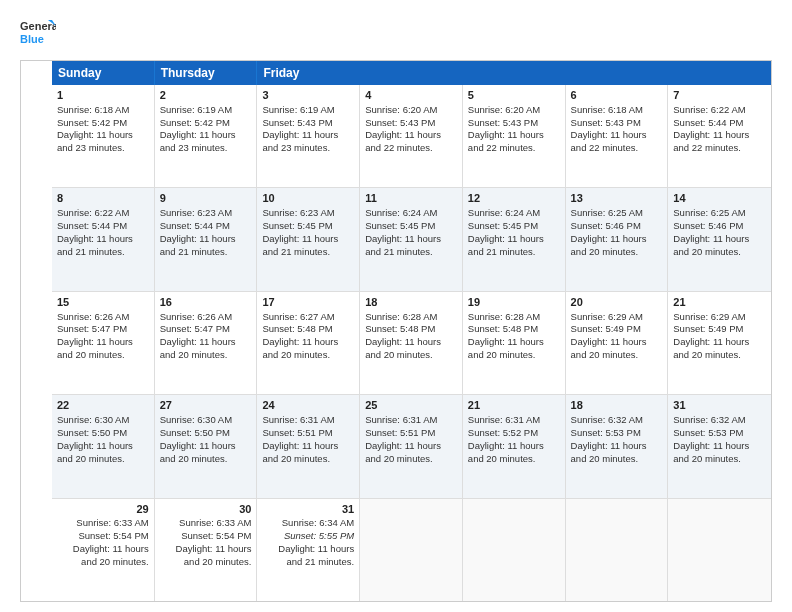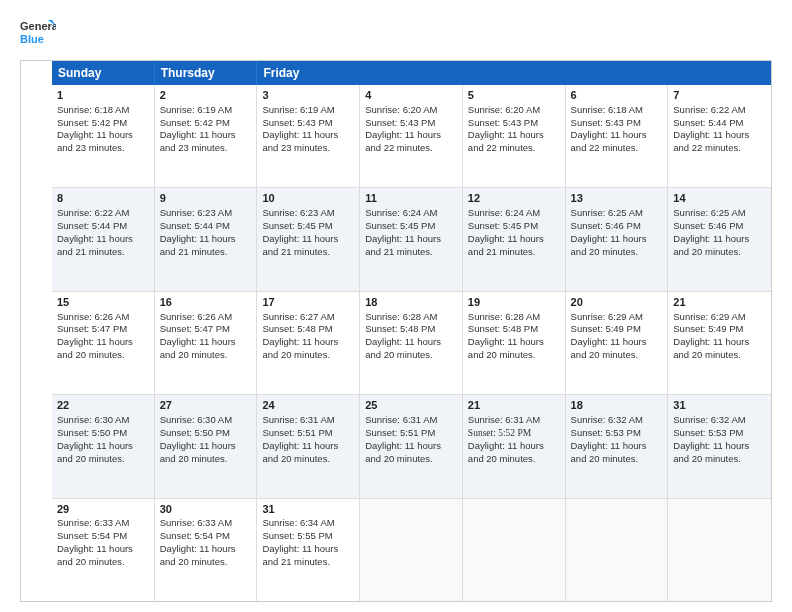--- a/index.html
+++ b/index.html
@@ -66,21 +66,21 @@
       flex: 1;
       display: flex;
       flex-direction: column;
     }
     .cal-row {
       display: grid;
       grid-template-columns: repeat(7, 1fr);
       flex: 1;
       border-bottom: 1px solid #ddd;
     }
-    .cal-row:last-child { border-bottom: none; }
+    .cal-row:last-child { border-bottom: none; text-align: right; }
     .cal-cell {
       border-right: 1px solid #ddd;
       padding: 3px 5px;
       font-size: 9.5px;
       color: #333;
       line-height: 1.35;
       background: #fff;
     }
     .cal-cell:last-child { border-right: none; }
     .cal-cell.empty { background: #f9f9f9; }
@@ -298,21 +298,21 @@
           <div class="cal-cell alt-row">
             <span class="day-num">25</span>
             <span style="display: block;">Sunrise: 6:31 AM</span>
             <span style="display: block;">Sunset: 5:51 PM</span>
             <span style="display: block;">Daylight: 11 hours</span>
             <span style="display: block;">and 20 minutes.</span>
           </div>
           <div class="cal-cell alt-row">
             <span class="day-num">21</span>
             <span style="display: block;">Sunrise: 6:31 AM</span>
-            <span style="display: block; font-family: Liberation Serif, serif;">Sunset: 5:52 PM</span>
+            <span style="display: block;">Sunset: 5:52 PM</span>
             <span style="display: block;">Daylight: 11 hours</span>
             <span style="display: block;">and 20 minutes.</span>
           </div>
           <div class="cal-cell alt-row">
             <span class="day-num">18</span>
             <span style="display: block;">Sunrise: 6:32 AM</span>
             <span style="display: block;">Sunset: 5:53 PM</span>
             <span style="display: block;">Daylight: 11 hours</span>
             <span style="display: block;">and 20 minutes.</span>
           </div>
@@ -335,21 +335,21 @@
           <div class="cal-cell">
             <span class="day-num">30</span>
             <span style="display: block;">Sunrise: 6:33 AM</span>
             <span style="display: block;">Sunset: 5:54 PM</span>
             <span style="display: block;">Daylight: 11 hours</span>
             <span style="display: block;">and 20 minutes.</span>
           </div>
           <div class="cal-cell">
             <span class="day-num">31</span>
             <span style="display: block;">Sunrise: 6:34 AM</span>
-            <span style="display: block;">Sunset: 5:55 PM</span>
+            <span style="display: block; font-style: italic;">Sunset: 5:55 PM</span>
             <span style="display: block;">Daylight: 11 hours</span>
             <span style="display: block;">and 21 minutes.</span>
           </div>
           <div class="cal-cell empty"></div>
           <div class="cal-cell empty"></div>
           <div class="cal-cell empty"></div>
           <div class="cal-cell empty"></div>
         </div>
       </div>
   </div>

